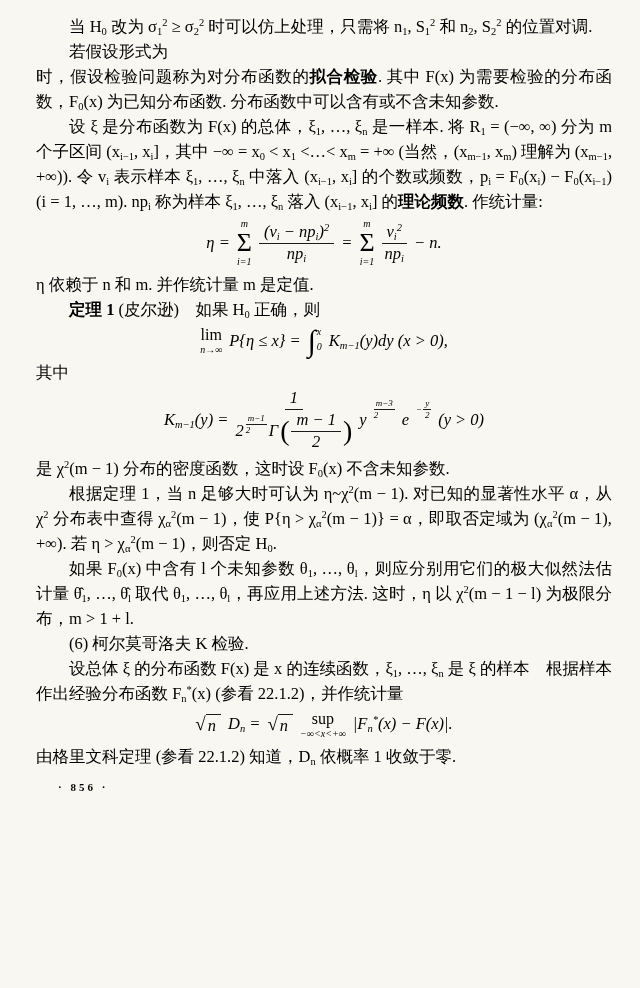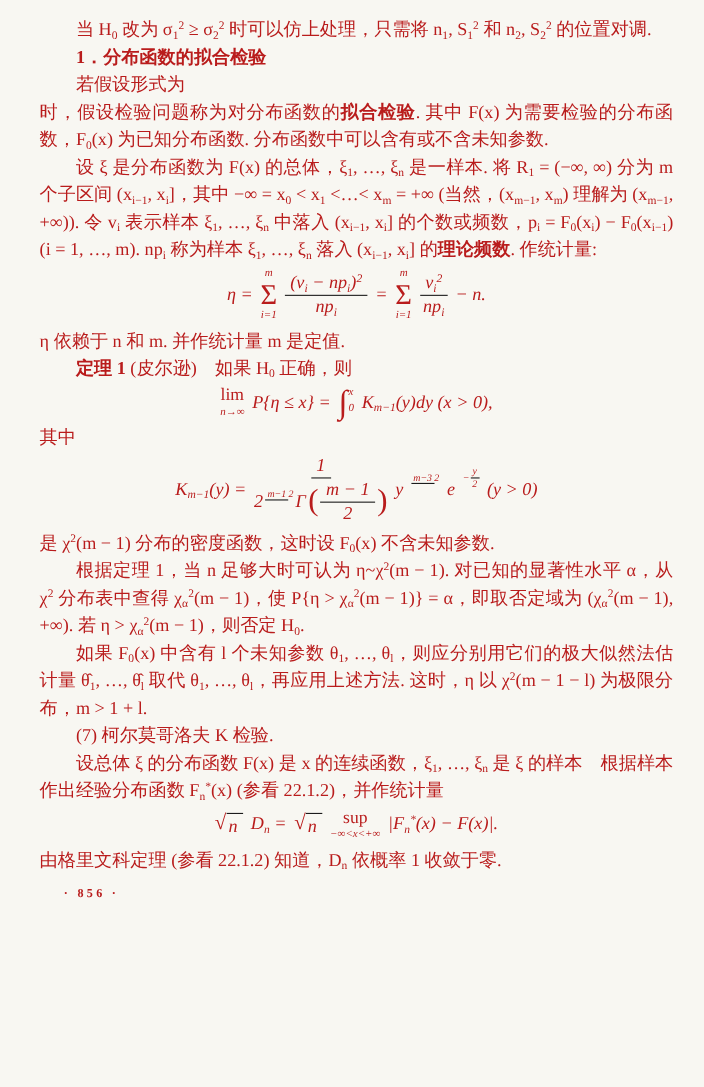--- a/index.html
+++ b/index.html
@@ -1,21 +1,21 @@
 <!DOCTYPE html>
 <html><head>
 <meta charset="utf-8">
 <style>
   html,body{margin:0;padding:0;background:#e8e7e2;}
   .page{
     position:relative;
     width:640px;height:988px;
     box-sizing:border-box;
     background:#f8f7f2;
-    color:#b91c1c;
+    color:#000000;
     padding:14px 28px 0 36px;
     overflow:hidden;
     font-family:"Liberation Serif","DejaVu Serif",serif;
     font-size:16.5px;
   }
   p{margin:0;line-height:25px;text-align:justify;}
   .indent{text-indent:2em;}
   b{font-weight:bold;}
   sub{font-size:10.5px;vertical-align:-3px;line-height:0;}
   sup{font-size:10.5px;vertical-align:6px;line-height:0;}
@@ -37,39 +37,38 @@
   .bigop{display:inline-flex;flex-direction:column;align-items:center;line-height:1;}
   .bigop .above,.bigop .below{font-size:10px;line-height:1.2;font-style:italic;}
   .bigop .sym{font-size:26px;line-height:1;font-style:normal;}
   .bigop .word{font-size:16px;font-style:normal;line-height:1.1;}
   .intgrp{display:inline-flex;align-items:stretch;}
   .intsym{font-size:30px;line-height:1;font-style:normal;}
   .intlims{display:flex;flex-direction:column;justify-content:space-between;font-size:10px;padding:0 0 4px 1px;}
   .sqrt{display:inline-flex;align-items:flex-start;}
   .rad{font-size:19px;line-height:1.1;font-style:normal;}
   .sqarg{border-top:1.4px solid #1b1b1b;padding:2px 5px 0 2px;}
-  .expfrac{display:inline-flex;flex-direction:row;font-size:9px;line-height:1.2;position:relative;top:-11px;font-family:Liberation Serif, serif;}
+  .expfrac{display:inline-flex;flex-direction:column;font-size:9px;line-height:1.2;position:relative;top:-11px;font-family:Liberation Serif, serif;}
   .expfrac .efn{border-bottom:1px solid #1b1b1b;padding:0 2px;}
   .expfrac.inexp{top:-7px;}
   .eexp{display:inline-flex;align-items:center;position:relative;top:-11px;font-size:9px;gap:1px;}
   .eexp .stack{display:inline-flex;flex-direction:column;align-items:center;line-height:1.2;}
   .eexp .efn{border-bottom:1px solid #1b1b1b;padding:0 2px;}
   .bigp{font-size:28px;line-height:1;font-style:normal;}
   .denrow{display:inline-flex;align-items:center;gap:2px;}
   .pagenum{margin-top:12px;margin-left:22px;font-weight:bold;font-size:11px;letter-spacing:3px;}
 </style>
 </head>
 <body>
 
 <div class="page">
 
   <p class="indent">当 H<sub>0</sub> 改为 σ<sub>1</sub><sup>2</sup> ≥ σ<sub>2</sub><sup>2</sup> 时可以仿上处理，只需将 n<sub>1</sub>, S<sub>1</sub><sup>2</sup> 和 n<sub>2</sub>, S<sub>2</sub><sup>2</sup> 的位置对调.</p>
 
 
-  <p class="indent subhead">1．分布函数的拟合检验</p>
 
   <p class="indent">若假设形式为</p>
 
 
   <p>时，假设检验问题称为对分布函数的<b>拟合检验</b>. 其中 F(x) 为需要检验的分布函数，F<sub>0</sub>(x) 为已知分布函数. 分布函数中可以含有或不含未知参数.</p>
 
 
   <p class="indent">设 ξ 是分布函数为 F(x) 的总体，ξ<sub>1</sub>, …, ξ<sub>n</sub> 是一样本. 将 R<sub>1</sub> = (−∞, ∞) 分为 m 个子区间 (x<sub>i−1</sub>, x<sub>i</sub>]，其中 −∞ = x<sub>0</sub> &lt; x<sub>1</sub> &lt;…&lt; x<sub>m</sub> = +∞ (当然，(x<sub>m−1</sub>, x<sub>m</sub>) 理解为 (x<sub>m−1</sub>, +∞)). 令 v<sub>i</sub> 表示样本 ξ<sub>1</sub>, …, ξ<sub>n</sub> 中落入 (x<sub>i−1</sub>, x<sub>i</sub>] 的个数或频数，p<sub>i</sub> = F<sub>0</sub>(x<sub>i</sub>) − F<sub>0</sub>(x<sub>i−1</sub>) (i = 1, …, m). np<sub>i</sub> 称为样本 ξ<sub>1</sub>, …, ξ<sub>n</sub> 落入 (x<sub>i−1</sub>, x<sub>i</sub>] 的<b>理论频数</b>. 作统计量:</p>
 
   <div class="formula">
@@ -152,21 +151,21 @@
     </span>
     <span>(y &gt; 0)</span>
   </div>
 
   <p>是 χ<sup>2</sup>(m − 1) 分布的密度函数，这时设 F<sub>0</sub>(x) 不含未知参数.</p>
 
   <p class="indent">根据定理 1，当 n 足够大时可认为 η~χ<sup>2</sup>(m − 1). 对已知的显著性水平 α，从 χ<sup>2</sup> 分布表中查得 χ<sub>α</sub><sup>2</sup>(m − 1)，使 P{η &gt; χ<sub>α</sub><sup>2</sup>(m − 1)} = α，即取否定域为 (χ<sub>α</sub><sup>2</sup>(m − 1), +∞). 若 η &gt; χ<sub>α</sub><sup>2</sup>(m − 1)，则否定 H<sub>0</sub>.</p>
 
   <p class="indent">如果 F<sub>0</sub>(x) 中含有 l 个未知参数 θ<sub>1</sub>, …, θ<sub>l</sub>，则应分别用它们的极大似然法估计量 θ̂<sub>1</sub>, …, θ̂<sub>l</sub> 取代 θ<sub>1</sub>, …, θ<sub>l</sub>，再应用上述方法. 这时，η 以 χ<sup>2</sup>(m − 1 − l) 为极限分布，m &gt; 1 + l.</p>
 
-  <p class="indent">(7) 柯尔莫哥洛夫 K 检验.</p>
+  <p class="indent">(6) 柯尔莫哥洛夫 K 检验.</p>
 
   <p class="indent">设总体 ξ 的分布函数 F(x) 是 x 的连续函数，ξ<sub>1</sub>, …, ξ<sub>n</sub> 是 ξ 的样本　根据样本作出经验分布函数 F<sub>n</sub><sup>*</sup>(x) (参看 22.1.2)，并作统计量</p>
 
   <div class="formula">
     <span class="sqrt">
       <span class="rad">√</span>
       <span class="sqarg">n</span>
     </span>
     <span>D<sub>n</sub> =</span>
     <span class="sqrt">

